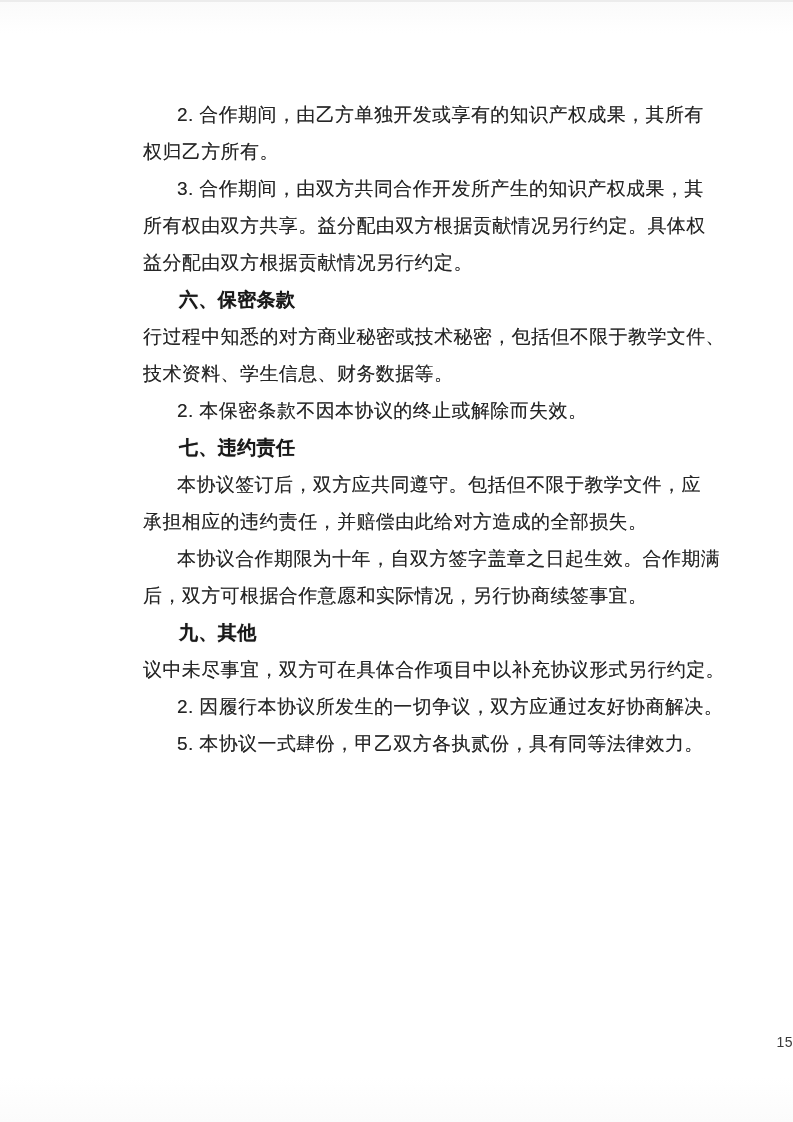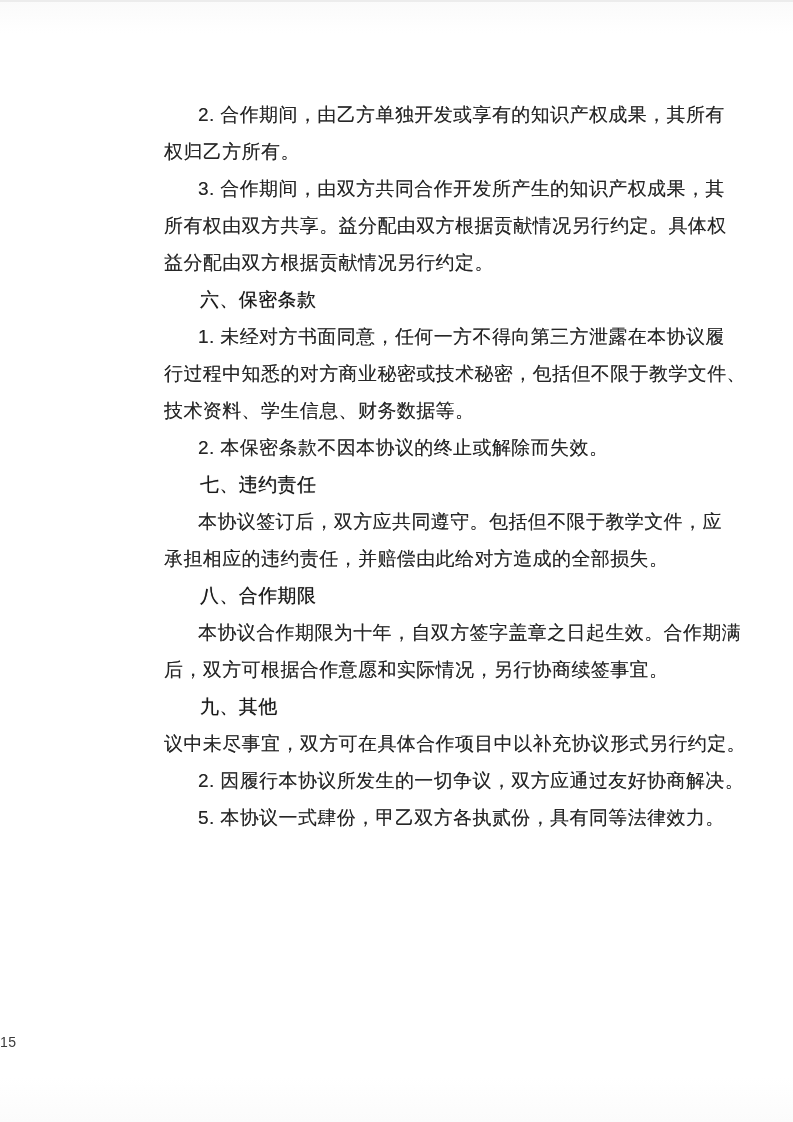--- a/index.html
+++ b/index.html
@@ -32,61 +32,58 @@
     filter: blur(0.25px);
   }
   .line {
     height: 37px;
     line-height: 37px;
     font-size: 19px;
     letter-spacing: 0.4px;
     color: #262626;
     white-space: nowrap;
     text-shadow: 0 0 0.5px rgba(40,40,40,0.55);
-    margin-left: 21px;
   }
   .indent {
     padding-left: 34px;
   }
   .heading {
     padding-left: 36px;
-    font-weight: 400;
+    font-weight: 700;
     color: #191919;
     text-shadow: 0 0 0.7px rgba(20,20,20,0.7);
   }
   .footer {
     position: absolute;
     top: 1034px;
     left: 0;
     width: 100%;
-    text-align: left;
+    text-align: right;
     font-size: 14px;
     color: #3a3a3a;
     letter-spacing: 0.5px;
   }
 </style>
 </head>
 <body>
 
 <div class="page">
   <div class="content">
     <div class="line indent">2. 合作期间，由乙方单独开发或享有的知识产权成果，其所有</div>
     <div class="line">权归乙方所有。</div>
     <div class="line indent">3. 合作期间，由双方共同合作开发所产生的知识产权成果，其</div>
     <div class="line">所有权由双方共享。益分配由双方根据贡献情况另行约定。具体权</div>
     <div class="line">益分配由双方根据贡献情况另行约定。</div>
     <div class="line heading">六、保密条款</div>
-    <div class="line indent">1. 未经对方书面同意，任何一方不得向第三方泄露在本协议履</div>
     <div class="line">行过程中知悉的对方商业秘密或技术秘密，包括但不限于教学文件、</div>
     <div class="line">技术资料、学生信息、财务数据等。</div>
     <div class="line indent">2. 本保密条款不因本协议的终止或解除而失效。</div>
     <div class="line heading">七、违约责任</div>
     <div class="line indent">本协议签订后，双方应共同遵守。包括但不限于教学文件，应</div>
     <div class="line">承担相应的违约责任，并赔偿由此给对方造成的全部损失。</div>
-    <div class="line heading">八、合作期限</div>
     <div class="line indent">本协议合作期限为十年，自双方签字盖章之日起生效。合作期满</div>
     <div class="line">后，双方可根据合作意愿和实际情况，另行协商续签事宜。</div>
     <div class="line heading">九、其他</div>
     <div class="line">议中未尽事宜，双方可在具体合作项目中以补充协议形式另行约定。</div>
     <div class="line indent">2. 因履行本协议所发生的一切争议，双方应通过友好协商解决。</div>
     <div class="line indent">5. 本协议一式肆份，甲乙双方各执贰份，具有同等法律效力。</div>
   </div>
 
   <div class="footer">15</div>
 </div>

